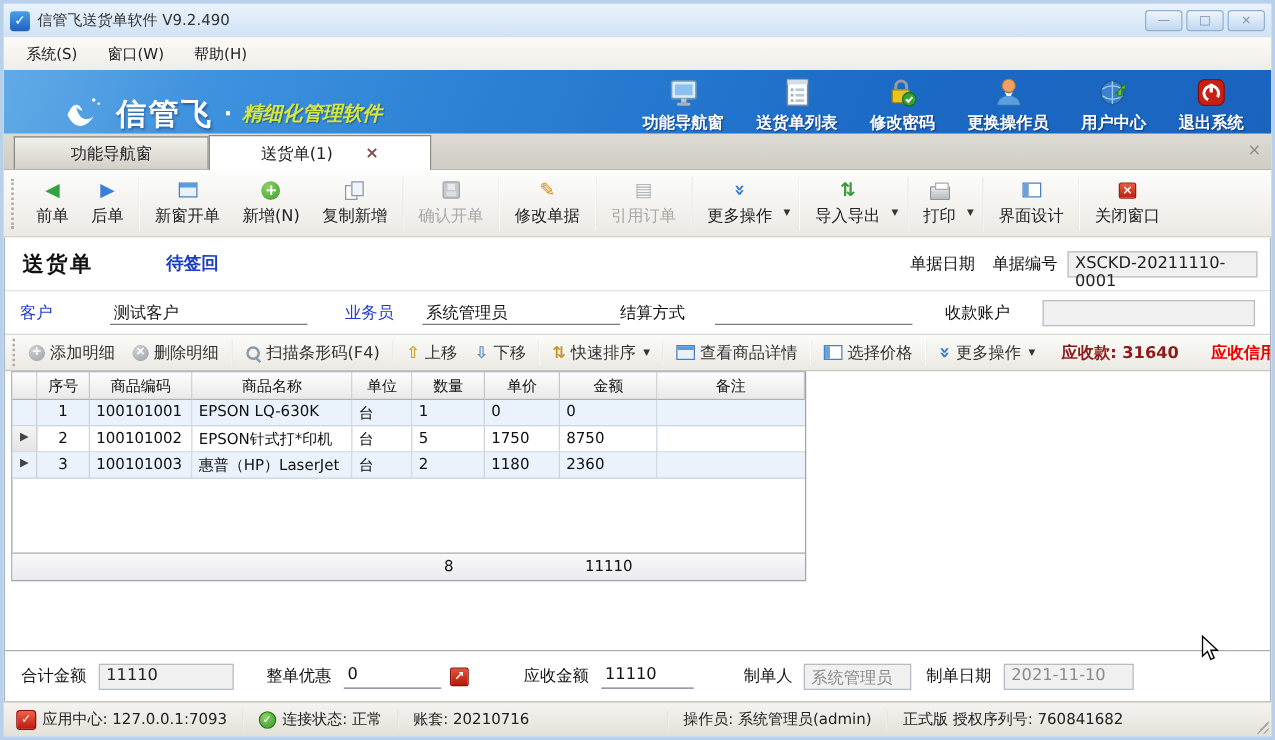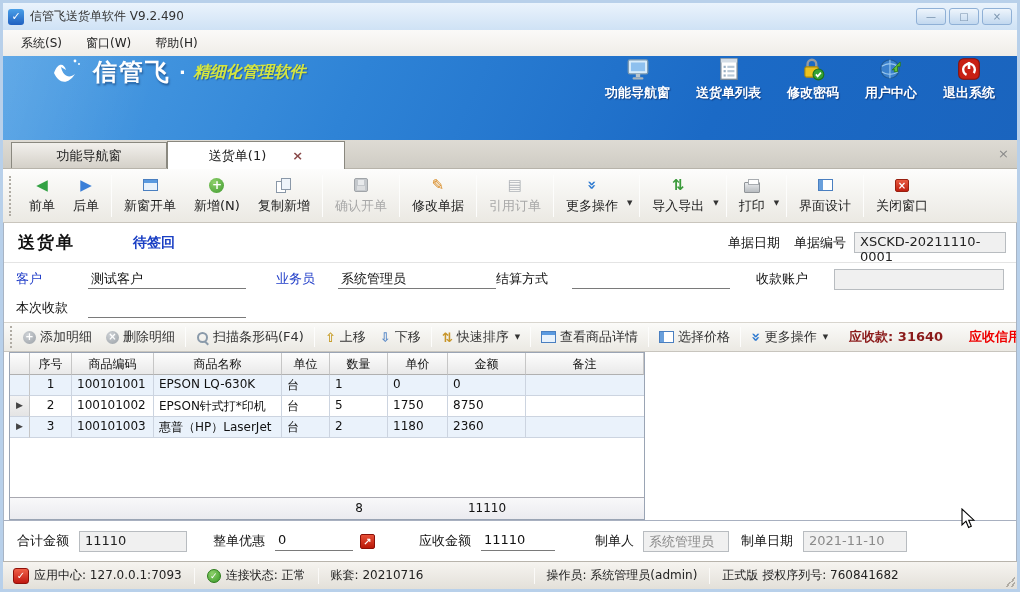--- a/index.html
+++ b/index.html
@@ -11,21 +11,21 @@
   .appicon { width:16px; height:16px; border-radius:3px; background:linear-gradient(#4aa0e8,#2060c0); color:#fff; font-size:11px; font-weight:bold; display:inline-flex; align-items:center; justify-content:center; margin-right:6px; }
   .wtitle { font-size:12px; color:#333; }
   .winbtns { margin-left:auto; display:flex; gap:3px; }
   .wbtn { width:30px; height:17px; border:1px solid #8fb0d6; border-radius:3px; background:linear-gradient(#eef5fc,#c2d8ef); color:#7a93ad; font-size:10px; line-height:15px; text-align:center; cursor:default; }
 
   
   .menubar { height:26px; background:linear-gradient(#fbfaf8,#efede8); display:flex; align-items:center; padding:0 8px; gap:4px; flex:none; }
   .mitem { font-size:12px; color:#222; padding:3px 10px; }
 
   
-  .bluehead { height:84px; background:linear-gradient(115deg,#4e9fe4 0%,#2e83d6 35%,#1b6ac6 70%,#1a64be 100%); position:relative; display:flex; align-items:flex-start; flex:none; overflow:hidden; }
+  .bluehead { height:51px; background:linear-gradient(115deg,#4e9fe4 0%,#2e83d6 35%,#1b6ac6 70%,#1a64be 100%); position:relative; display:flex; align-items:flex-end; flex:none; overflow:hidden; }
   .bluehead::before { content:""; position:absolute; left:-80px; top:-40px; width:500px; height:200px; background:linear-gradient(115deg,rgba(255,255,255,.18) 0%,rgba(255,255,255,0) 45%); transform:rotate(-8deg); }
   .brand { display:flex; align-items:center; margin-left:48px; gap:8px; position:relative; }
   .bname { color:#fff; font-size:24px; font-weight:bold; letter-spacing:2px; text-shadow:1px 2px 2px rgba(0,30,80,.45); }
   .bdot { color:#fff; font-size:18px; font-weight:bold; }
   .bslogan { color:#d6e63e; font-size:16px; font-weight:bold; font-style:italic; text-shadow:1px 1px 1px rgba(0,30,80,.4); }
   .nav { margin-left:auto; display:flex; align-items:flex-end; gap:26px; padding-right:22px; position:relative; }
   .navitem { display:flex; flex-direction:column; align-items:center; gap:2px; cursor:pointer; }
   .navitem svg { width:26px; height:26px; }
   .navlbl { color:#fff; font-size:13px; font-weight:bold; text-shadow:1px 1px 1px rgba(0,20,70,.5); white-space:nowrap; }
 
@@ -189,20 +189,28 @@
         <svg viewBox="0 0 24 24">
           <path d="M7 11 V7.5 a4 4 0 0 1 8 0 V11" fill="none" stroke="#989ca0" stroke-width="2.2"></path>
           <rect x="4.5" y="10" width="12.5" height="9.5" rx="1.5" fill="#ecc31e" stroke="#a8880e" stroke-width="1"></rect>
           <circle cx="17" cy="17" r="5" fill="#35a335" stroke="#1d701d" stroke-width="1"></circle>
           <path d="M14.7 17 l1.6 1.8 l3 -3.4" fill="none" stroke="#ffffff" stroke-width="1.6"></path>
         </svg>
         <span class="navlbl">修改密码</span>
       </div>
       <div class="navitem">
         <svg viewBox="0 0 24 24">
+          <circle cx="12" cy="7" r="4.8" fill="#f0a060" stroke="#c87830" stroke-width="0.8"></circle>
+          <path d="M3.5 21.5 a8.5 7.5 0 0 1 17 0 Z" fill="#58a0e0" stroke="#3070b0" stroke-width="0.8"></path>
+          <path d="M9 11.5 q3 2.5 6 0 l-1.5 3 h-3 Z" fill="#ffffff"></path>
+        </svg>
+        <span class="navlbl">更换操作员</span>
+      </div>
+      <div class="navitem">
+        <svg viewBox="0 0 24 24">
           <circle cx="11" cy="12" r="8.5" fill="#3a80cc" stroke="#205890" stroke-width="1"></circle>
           <path d="M3.5 9.5 q7.5 -5 15 0 M3.5 14.5 q7.5 5 15 0 M11 3.5 v17" fill="none" stroke="#9ac8ee" stroke-width="1"></path>
           <path d="M13 13 l7.5 -7.5 v4 h-2.5 v5 h-3 v-2.5 Z" fill="#62c03a" stroke="#2a7a18" stroke-width="0.8"></path>
         </svg>
         <span class="navlbl">用户中心</span>
       </div>
       <div class="navitem">
         <svg viewBox="0 0 24 24">
           <rect x="2.5" y="2.5" width="19" height="19" rx="4.5" fill="#c82014" stroke="#8a1008" stroke-width="1"></rect>
           <circle cx="12" cy="12.5" r="5.4" fill="none" stroke="#ffffff" stroke-width="2.2" stroke-dasharray="26 8" transform="rotate(115 12 12.5)"></circle>
@@ -324,24 +332,20 @@
       <span class="flabel blue" style="width:72px;">客户</span>
       <span class="ufield" style="width:158px;">测试客户</span>
       <span class="flabel blue" style="width:62px; margin-left:30px;">业务员</span>
       <span class="ufield" style="width:158px;">系统管理员</span>
       <span class="flabel" style="width:76px; ">结算方式</span>
       <span class="ufield" style="width:158px;"></span>
       <span class="flabel" style="width:78px; margin-left:26px;">收款账户</span>
       <span class="gfield" style="flex:1; margin-right:2px;"></span>
     </div>
 
-    <div class="frow r2">
-      <span class="flabel" style="width:72px;">本次收款</span>
-      <span class="ufield" style="width:158px;"></span>
-    </div>
 
     <div class="dtoolbar">
       <span class="grip" style="height:22px;"></span>
       <div class="dbtn">
         <span class="mi-plusgray">+</span>
         <span class="dlbl">添加明细</span>
       </div>
       <div class="dbtn">
         <span class="mi-xgray">×</span>
         <span class="dlbl">删除明细</span>

